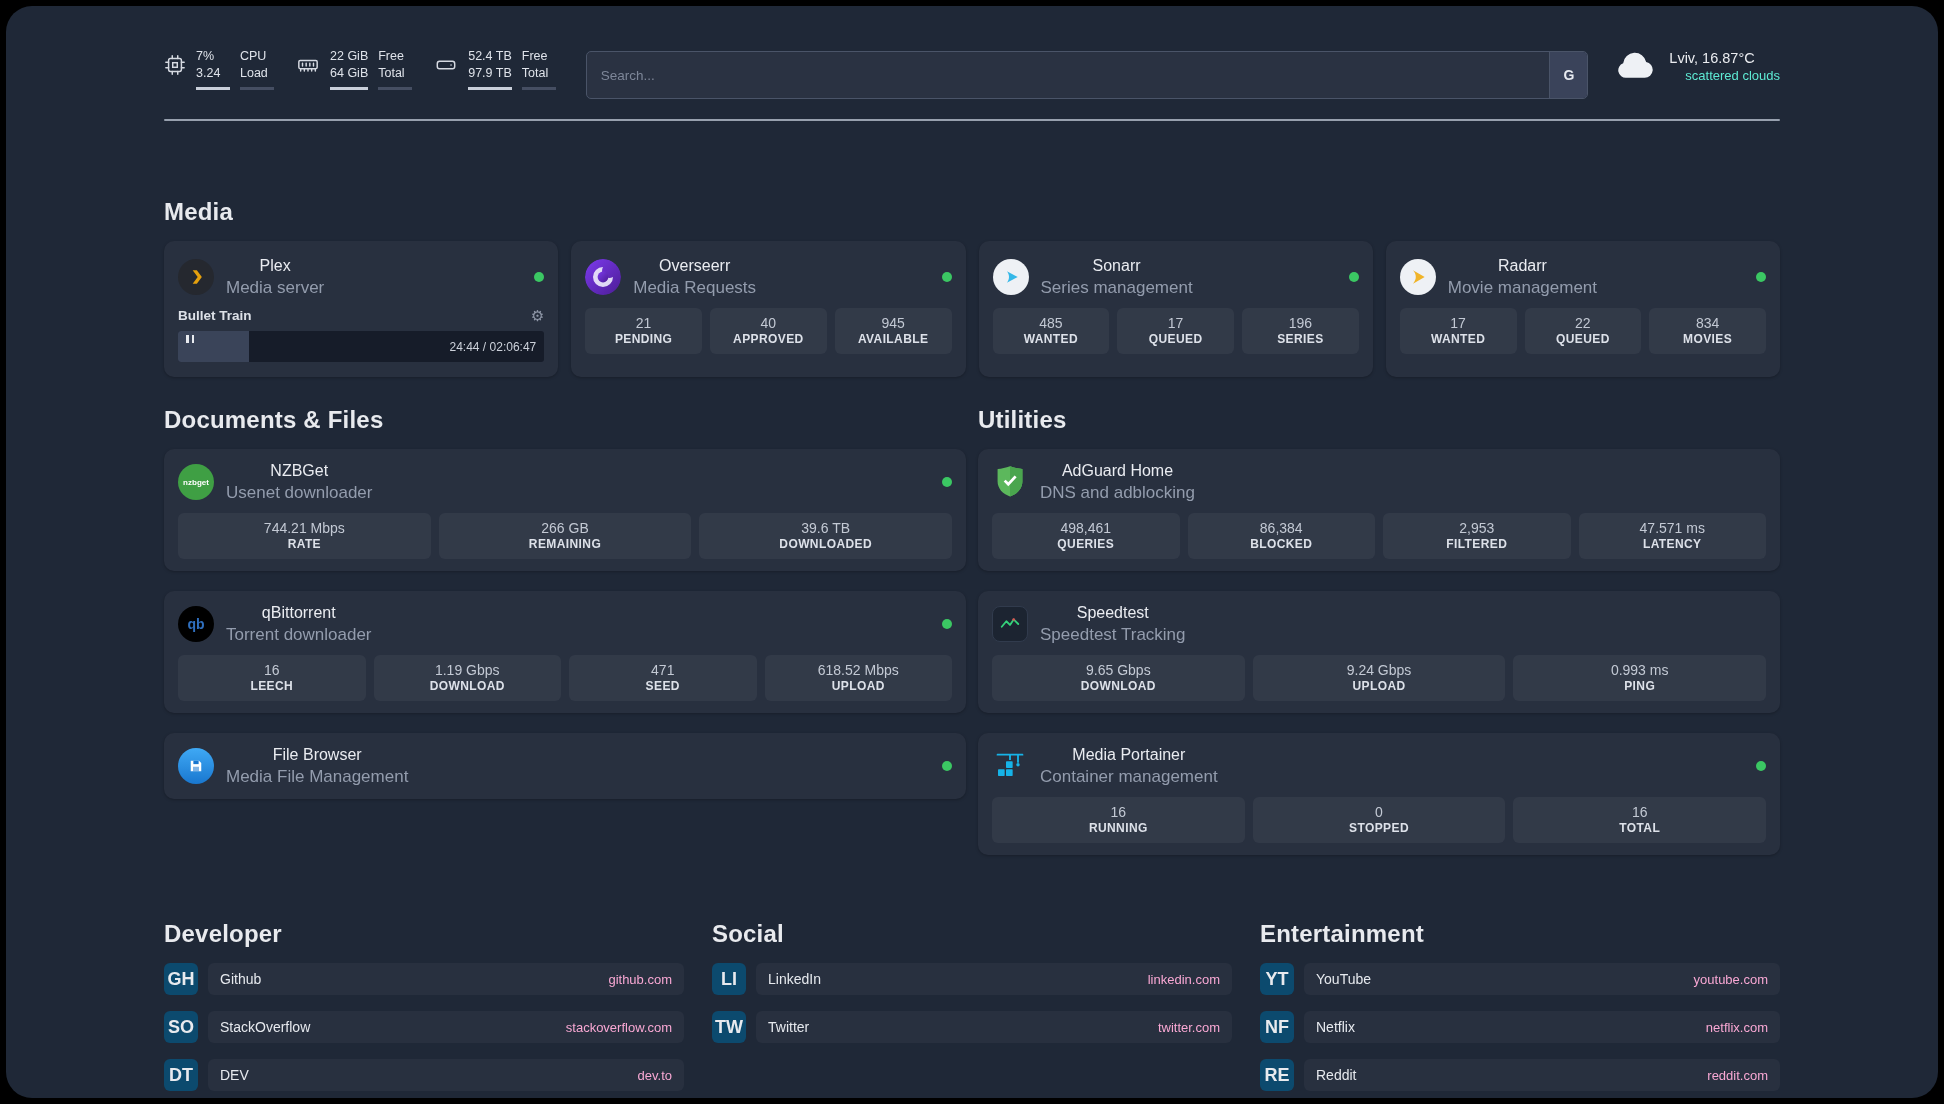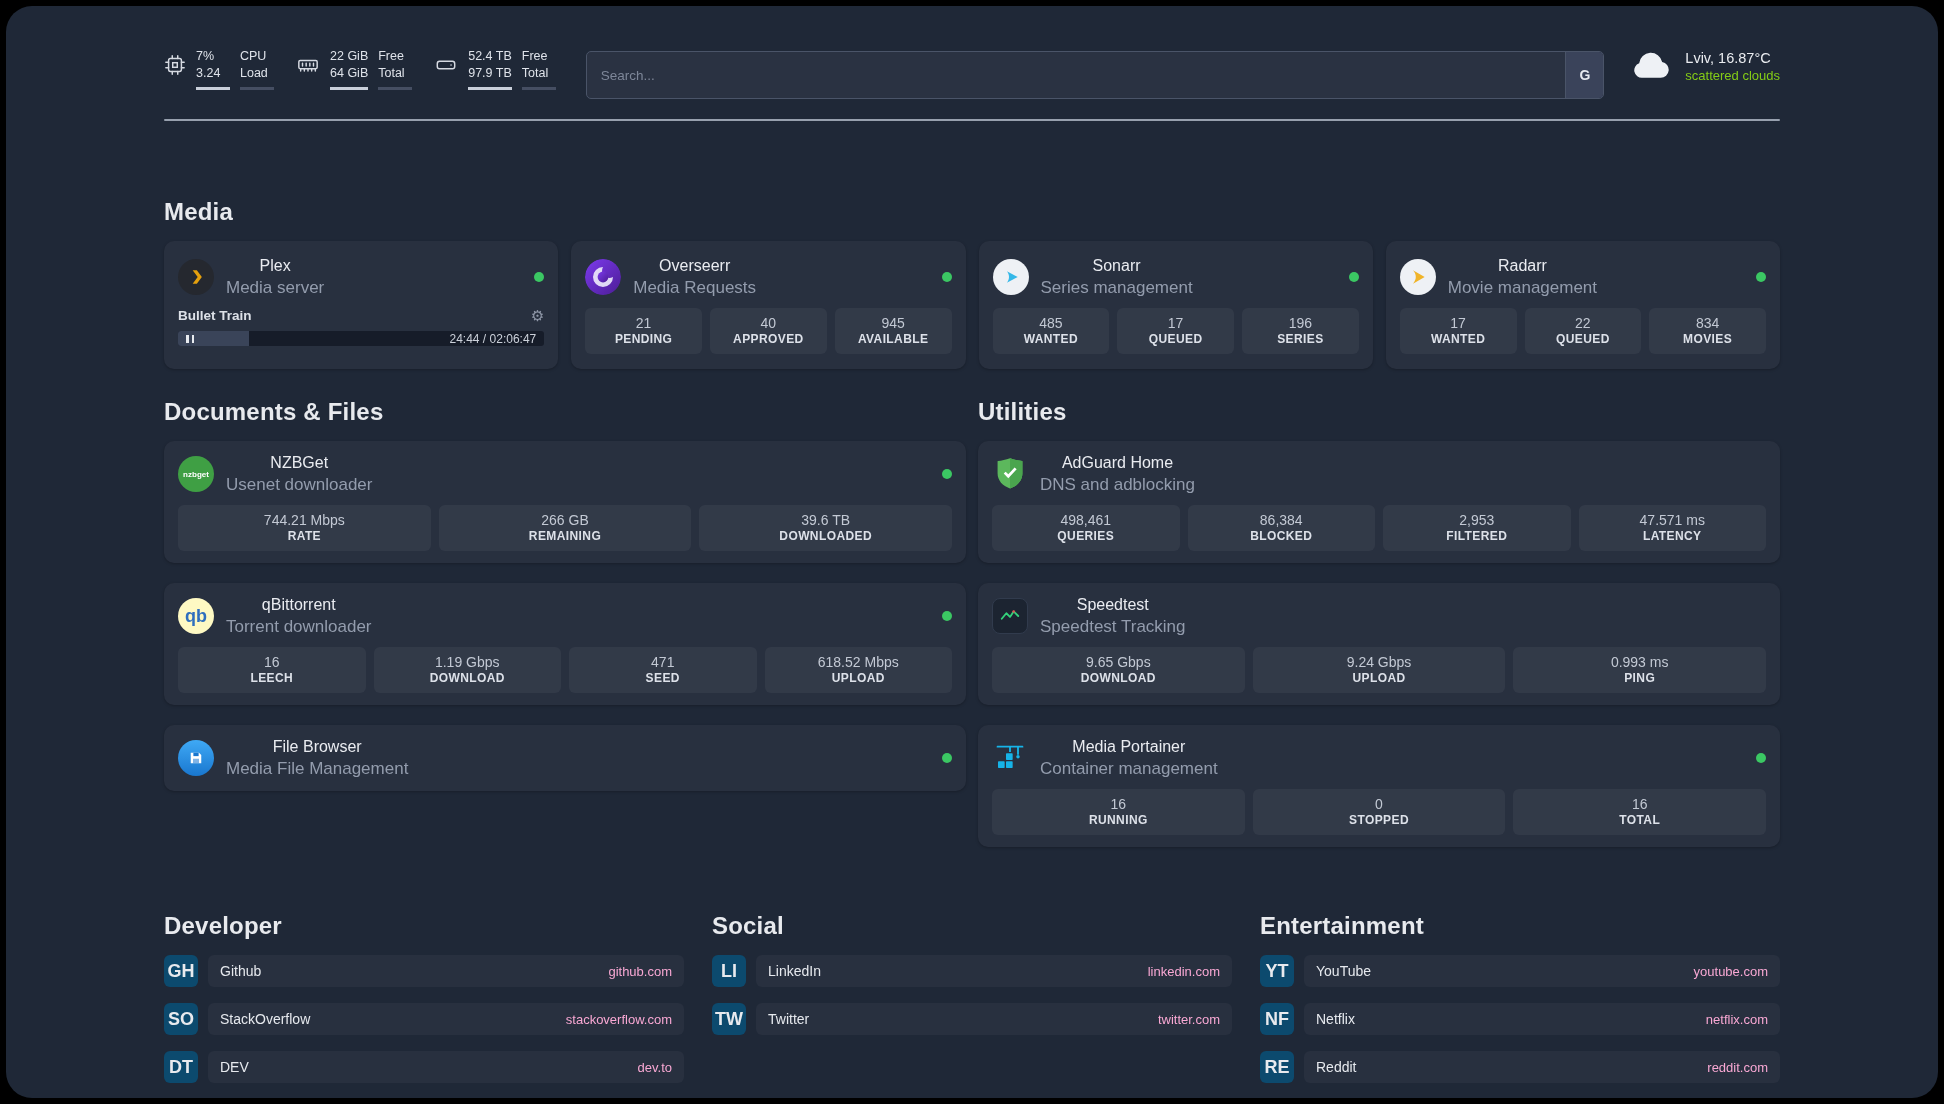--- a/index.html
+++ b/index.html
@@ -12,21 +12,21 @@
   .metric { display: flex; align-items: flex-start; gap: 10px; margin-right: 22px; }
   .m-icon { margin-top: 6px; display: flex; }
   .m-col { display: flex; flex-direction: column; font-size: 12.5px; color: #dfe3ea; line-height: 1.35; padding-bottom: 5px; border-bottom: 3px solid #c9cfda; min-width: 34px; }
   .m-col.labs { border-bottom-color: #454e62; }
   .search { flex: 1; display: flex; align-items: stretch; height: 48px; margin: 3px 28px 0 8px; background: #2a3242; border: 1px solid #4a5468; border-radius: 5px; overflow: hidden; }
   .search input { flex: 1; background: transparent; border: none; outline: none; color: #dfe3ea; font-size: 13.5px; padding: 0 14px; font-family: inherit; }
   .search input::placeholder { color: #7d8698; }
   .search .engine { width: 38px; border: none; border-left: 1px solid #4a5468; background: #3a435a; color: #e8ebf1; font-size: 14px; font-weight: 700; cursor: pointer; border-radius: 0 4px 4px 0; font-family: inherit; }
   .weather { display: flex; align-items: center; gap: 13px; margin-top: 2px; }
   .w-loc { font-size: 14.5px; color: #eaecf0; }
-  .w-cond { font-size: 13px; color: #84cc16; margin-top: 2px; }
+  .w-cond { font-size: 13px; color: #5eead4; margin-top: 2px; margin-left: 16px; }
   .divider { margin-top: 20px; height: 2px; background: #97a0ae; border-radius: 1px; }
 
   
   .section-title { font-size: 24px; font-weight: 600; color: #e8eaee; line-height: 30px; margin-bottom: 14px; letter-spacing: .2px; }
   .media-section { margin-top: 76px; }
   .media-grid { display: grid; grid-template-columns: repeat(4, 1fr); gap: 13px; }
   .two-col { display: grid; grid-template-columns: 1fr 1fr; gap: 12px; margin-top: 28px; align-items: start; }
   .col-stack { display: flex; flex-direction: column; gap: 20px; }
 
   
@@ -41,31 +41,31 @@
   .tiles { display: flex; gap: 8px; margin-top: 10px; }
   .tile { flex: 1; background: rgba(255,255,255,.05); border-radius: 6px; height: 46px; display: flex; flex-direction: column; align-items: center; justify-content: center; }
   .t-val { font-size: 14px; color: #c3c9d4; line-height: 1.3; }
   .t-lab { font-size: 12px; font-weight: 700; color: #dde1e9; letter-spacing: .4px; line-height: 1.3; }
 
   
   .plex-card { display: flex; flex-direction: column; }
   .now-row { display: flex; align-items: center; margin-top: 10px; }
   .track { font-size: 13.5px; color: #dde1e8; font-weight: bold; }
   .gear { margin-left: auto; color: #8f97a8; font-size: 15px; cursor: pointer; line-height: 1; }
-  .progress { margin-top: 8px; height: 15px; background: #161c29; border-radius: 3px; position: relative; }
+  .progress { margin-top: 8px; height: 31px; background: #161c29; border-radius: 3px; position: relative; }
   .p-fill { position: absolute; left: 0; top: 0; bottom: 0; background: #3a4459; border-radius: 3px 0 0 3px; }
   .pause { position: absolute; left: 8px; top: 3.5px; display: flex; gap: 3px; cursor: pointer; }
   .pause i { width: 2.5px; height: 8px; background: #e8ebf0; display: block; }
   .p-time { position: absolute; right: 8px; top: 50%; transform: translateY(-50%); font-size: 12px; color: #ccd1da; }
 
   
   .ic-plex { background: #25282f; }
   .ic-white { background: #eef1f5; }
   .ic-nzb { background: #3f9f44; color: #fff; font-size: 8px; font-weight: 700; }
-  .ic-qb { background: #fef9c3; color: #2f6fbe; font-weight: 700; font-size: 18px; }
+  .ic-qb { background: #000000; color: #2f6fbe; font-weight: 700; font-size: 14px; }
   .ic-fb { background: linear-gradient(180deg,#3fa9f5,#1977cf); }
   .ic-speed { border-radius: 8px; background: #1c2431; border: 1px solid #313b4d; }
   .ic-none { background: transparent; }
 
   
   .links-grid { display: grid; grid-template-columns: 1fr 1fr 1fr; gap: 28px; margin-top: 64px; align-items: start; }
   .link-rows { display: flex; flex-direction: column; gap: 16px; }
   .link-row { display: flex; align-items: center; gap: 10px; cursor: pointer; }
   .l-abbr { width: 34px; height: 32px; flex: 0 0 34px; background: #0c4a6e; border-radius: 6px; display: flex; align-items: center; justify-content: center; font-size: 18px; font-weight: 600; color: #e8eaee; text-align: center; }
   .l-bar { flex: 1; height: 32px; background: #28303f; border-radius: 6px; display: flex; align-items: center; padding: 0 12px; }

